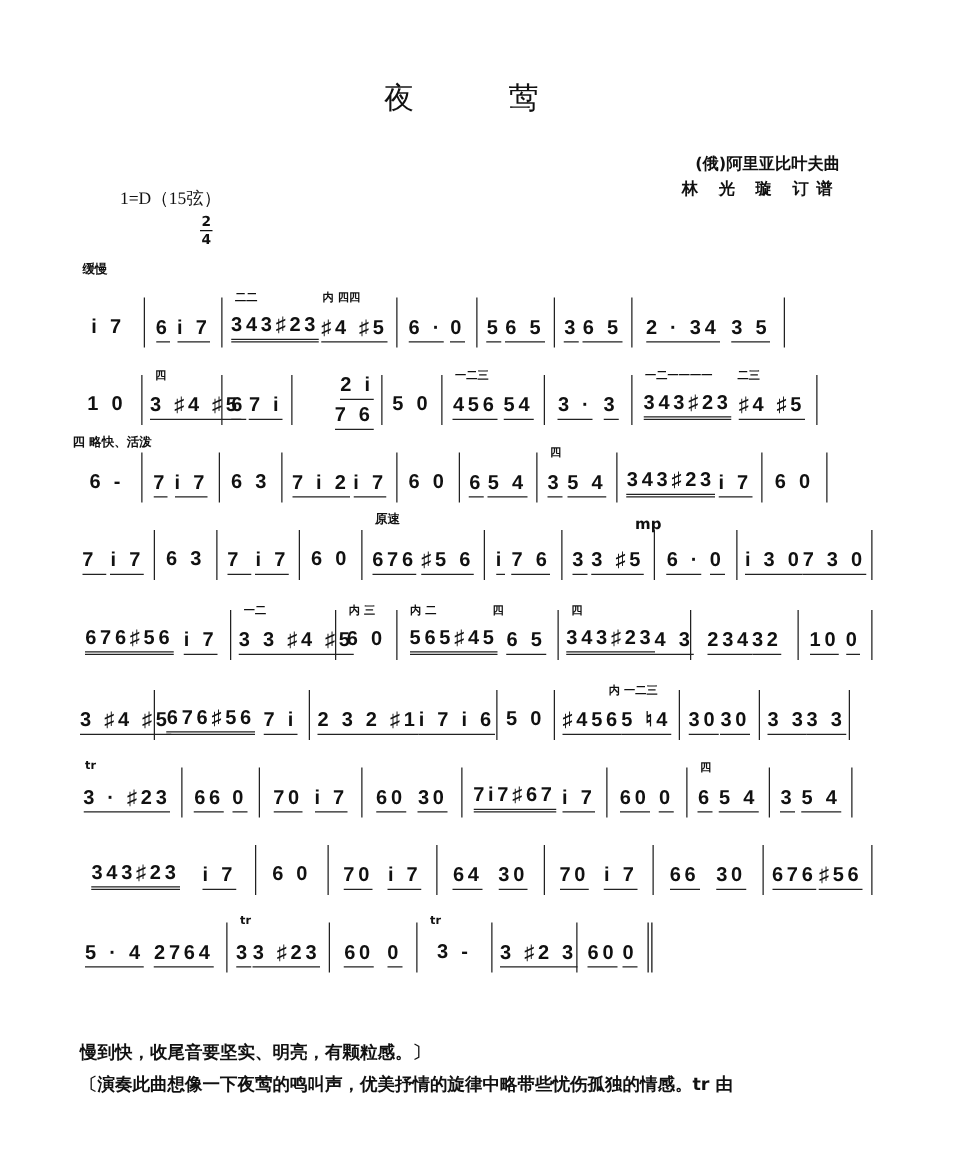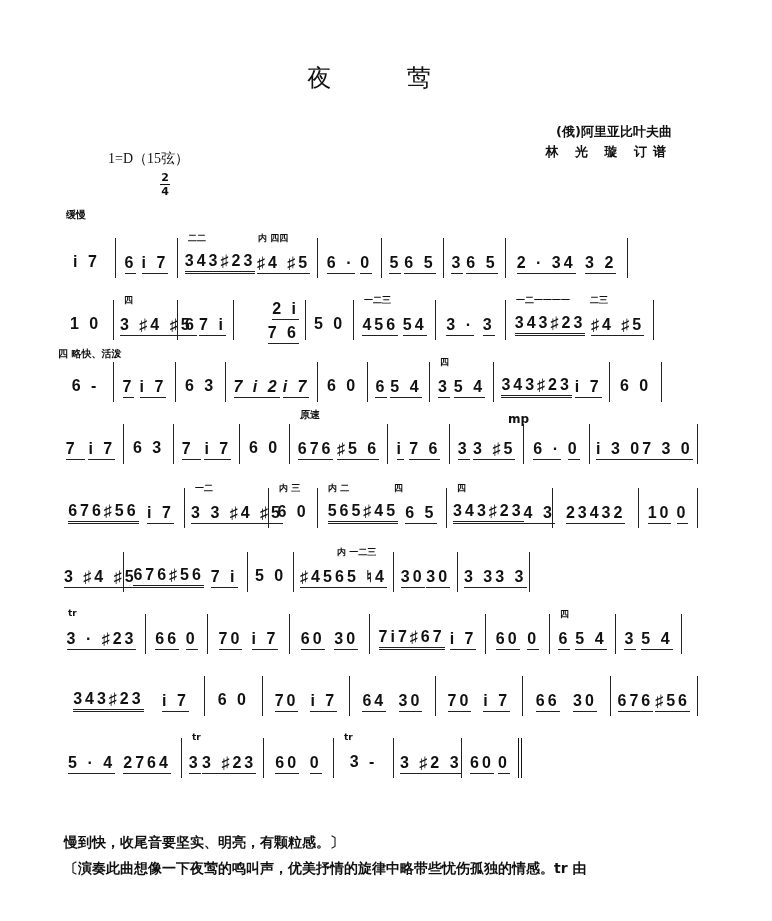--- a/index.html
+++ b/index.html
@@ -2,21 +2,21 @@
 <html><head>
 <meta charset="utf-8">
 <style>
   html, body { margin:0; padding:0; background:#ffffff; }
   body { width:772px; height:921px; position:relative; overflow:hidden;
          font-family:"DejaVu Sans", "Liberation Sans", sans-serif; color:#111; }
   .title { position:absolute; top:62px; left:0; width:772px; text-align:center;
            font-size:24px; letter-spacing:34px; font-family:"DejaVu Serif", serif; }
   .composer { position:absolute; top:122px; right:100px; font-size:13px; font-weight:bold; text-align:right; line-height:20px; }
   .composer .arr { letter-spacing:6px; }
-  .key { position:absolute; top:150px; left:108px; font-size:14px; font-family:"Liberation Serif", serif; }
+  .key { position:absolute; top:150px; left:96px; font-size:14px; font-family:"Liberation Serif", serif; }
   .meter { position:absolute; top:172px; left:160px; font-size:11px; font-weight:bold; text-align:center; line-height:11px; }
   .meter .bar { border-top:1px solid #111; width:10px; margin:1px auto; }
   .tempo { position:absolute; left:66px; font-size:10px; font-weight:bold; }
   .row { position:absolute; left:58px; width:640px; height:40px; display:flex; align-items:flex-end; }
   .measure { display:flex; align-items:flex-end; justify-content:space-around; height:40px;
              border-right:1.5px solid #222; padding:0 6px; box-sizing:border-box; position:relative; }
   .measure.final { border-right:4px double #111; }
   .note { font-weight:bold; font-size:16px; font-family:"Liberation Sans", sans-serif;
           white-space:pre; border-bottom:1.5px solid #222; padding-bottom:1px; margin-bottom:4px; letter-spacing:3px; }
   .note.plain { border-bottom:none; padding-bottom:3px; }
@@ -69,21 +69,21 @@
       <div class="measure" style="width: 62px;">
         <span class="note">5</span>
         <span class="note">6 5</span>
       </div>
       <div class="measure" style="width: 62px;">
         <span class="note">3</span>
         <span class="note">6 5</span>
       </div>
       <div class="measure" style="width: 122px;">
         <span class="note">2 · 34</span>
-        <span class="note">3 2</span>
+        <span class="note">3 5</span>
       </div>
     </div>
     <div class="row" style="top: 300px;">
       <div style="width: 0px; height: 40px;"></div>
       <div class="measure" style="width: 56px;">
         <span class="note plain">1 0</span>
       </div>
       <div class="measure" style="width: 64px;">
         <span class="note">3 ♯4 ♯5</span>
         <span class="mark" style="left: 10px;">四</span>
@@ -120,21 +120,21 @@
       <div class="measure" style="width: 56px;">
         <span class="note plain">6 -</span>
       </div>
       <div class="measure" style="width: 62px;">
         <span class="note">7</span>
         <span class="note">i 7</span>
       </div>
       <div class="measure" style="width: 50px;">
         <span class="note plain">6 3</span>
       </div>
-      <div class="measure" style="width: 92px; font-style: italic;">
+      <div class="measure" style="width: 92px;">
         <span class="note">7 i 2</span>
         <span class="note">i 7</span>
       </div>
       <div class="measure" style="width: 50px;">
         <span class="note plain">6 0</span>
       </div>
       <div class="measure" style="width: 62px;">
         <span class="note">6</span>
         <span class="note">5 4</span>
       </div>
@@ -224,20 +224,24 @@
     </div>
     <div class="row" style="top: 552px;">
       <div style="width: 0px; height: 40px;"></div>
       <div class="measure" style="width: 66px;">
         <span class="note">3 ♯4 ♯5</span>
       </div>
       <div class="measure" style="width: 124px;">
         <span class="note dbl">676♯56</span>
         <span class="note">7 i</span>
       </div>
+      <div class="measure" style="width: 150px;">
+        <span class="note">2 3 2 ♯1</span>
+        <span class="note">i 7 i 6</span>
+      </div>
       <div class="measure" style="width: 46px;">
         <span class="note plain">5 0</span>
       </div>
       <div class="measure" style="width: 100px;">
         <span class="note">♯456</span>
         <span class="note">5 ♮4</span>
         <span class="mark" style="left: 10px; padding-left: 33px;">内 一二三</span>
       </div>
       <div class="measure" style="width: 64px;">
         <span class="note">30</span>

